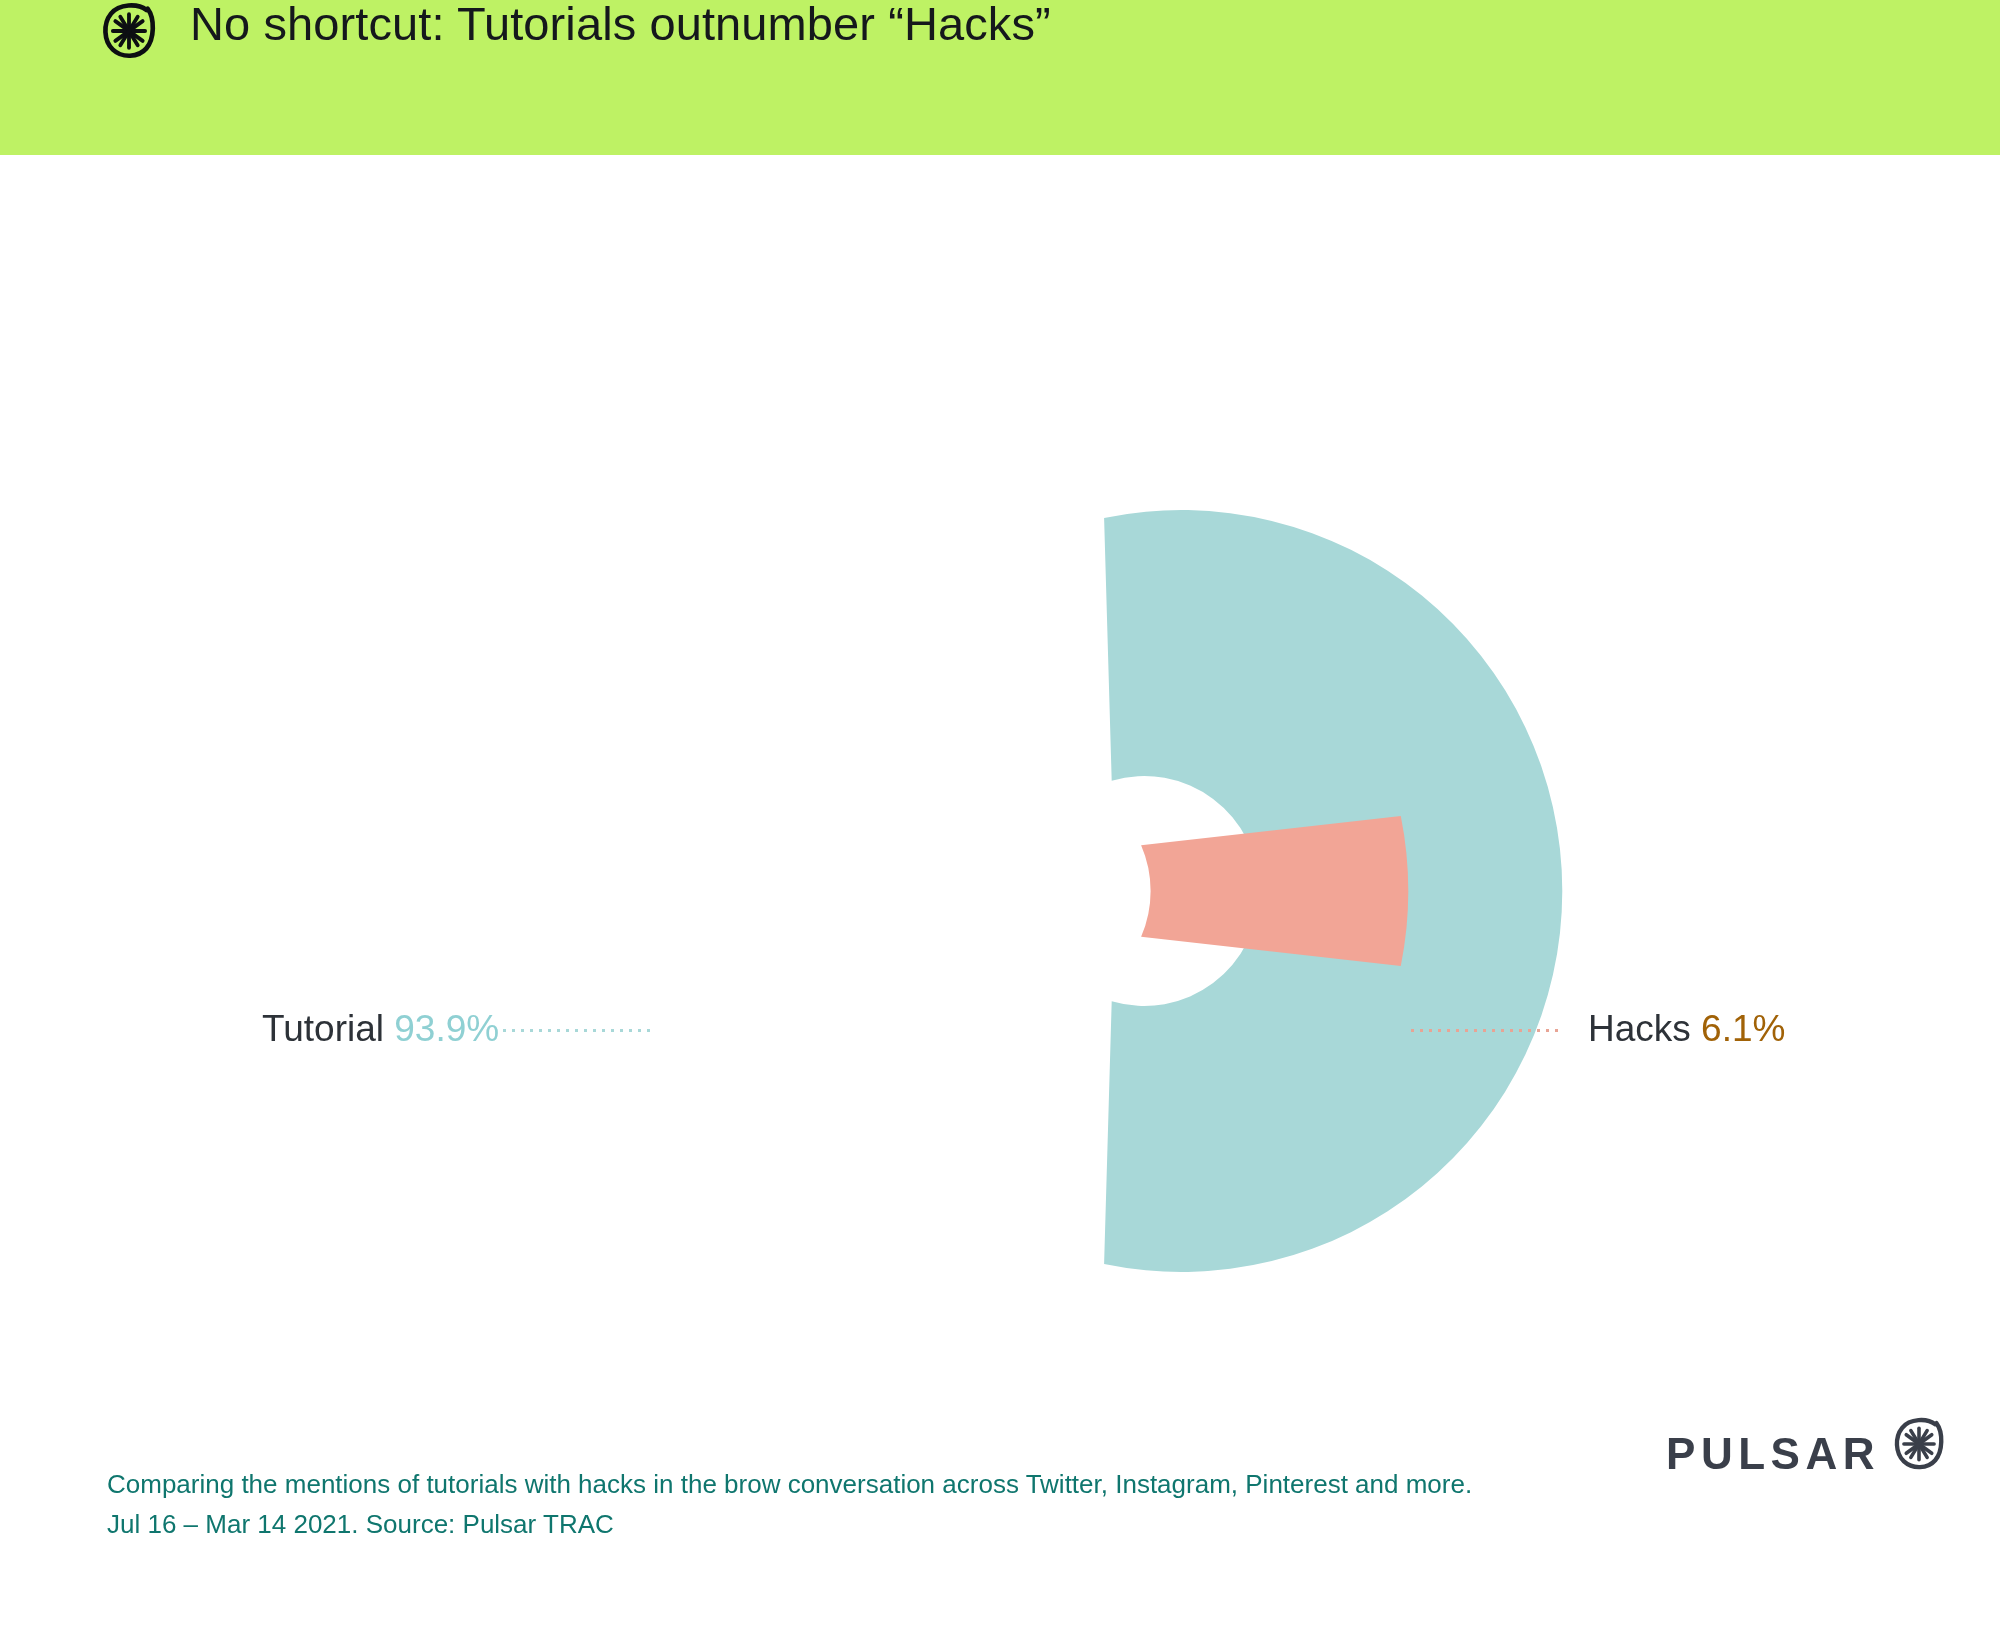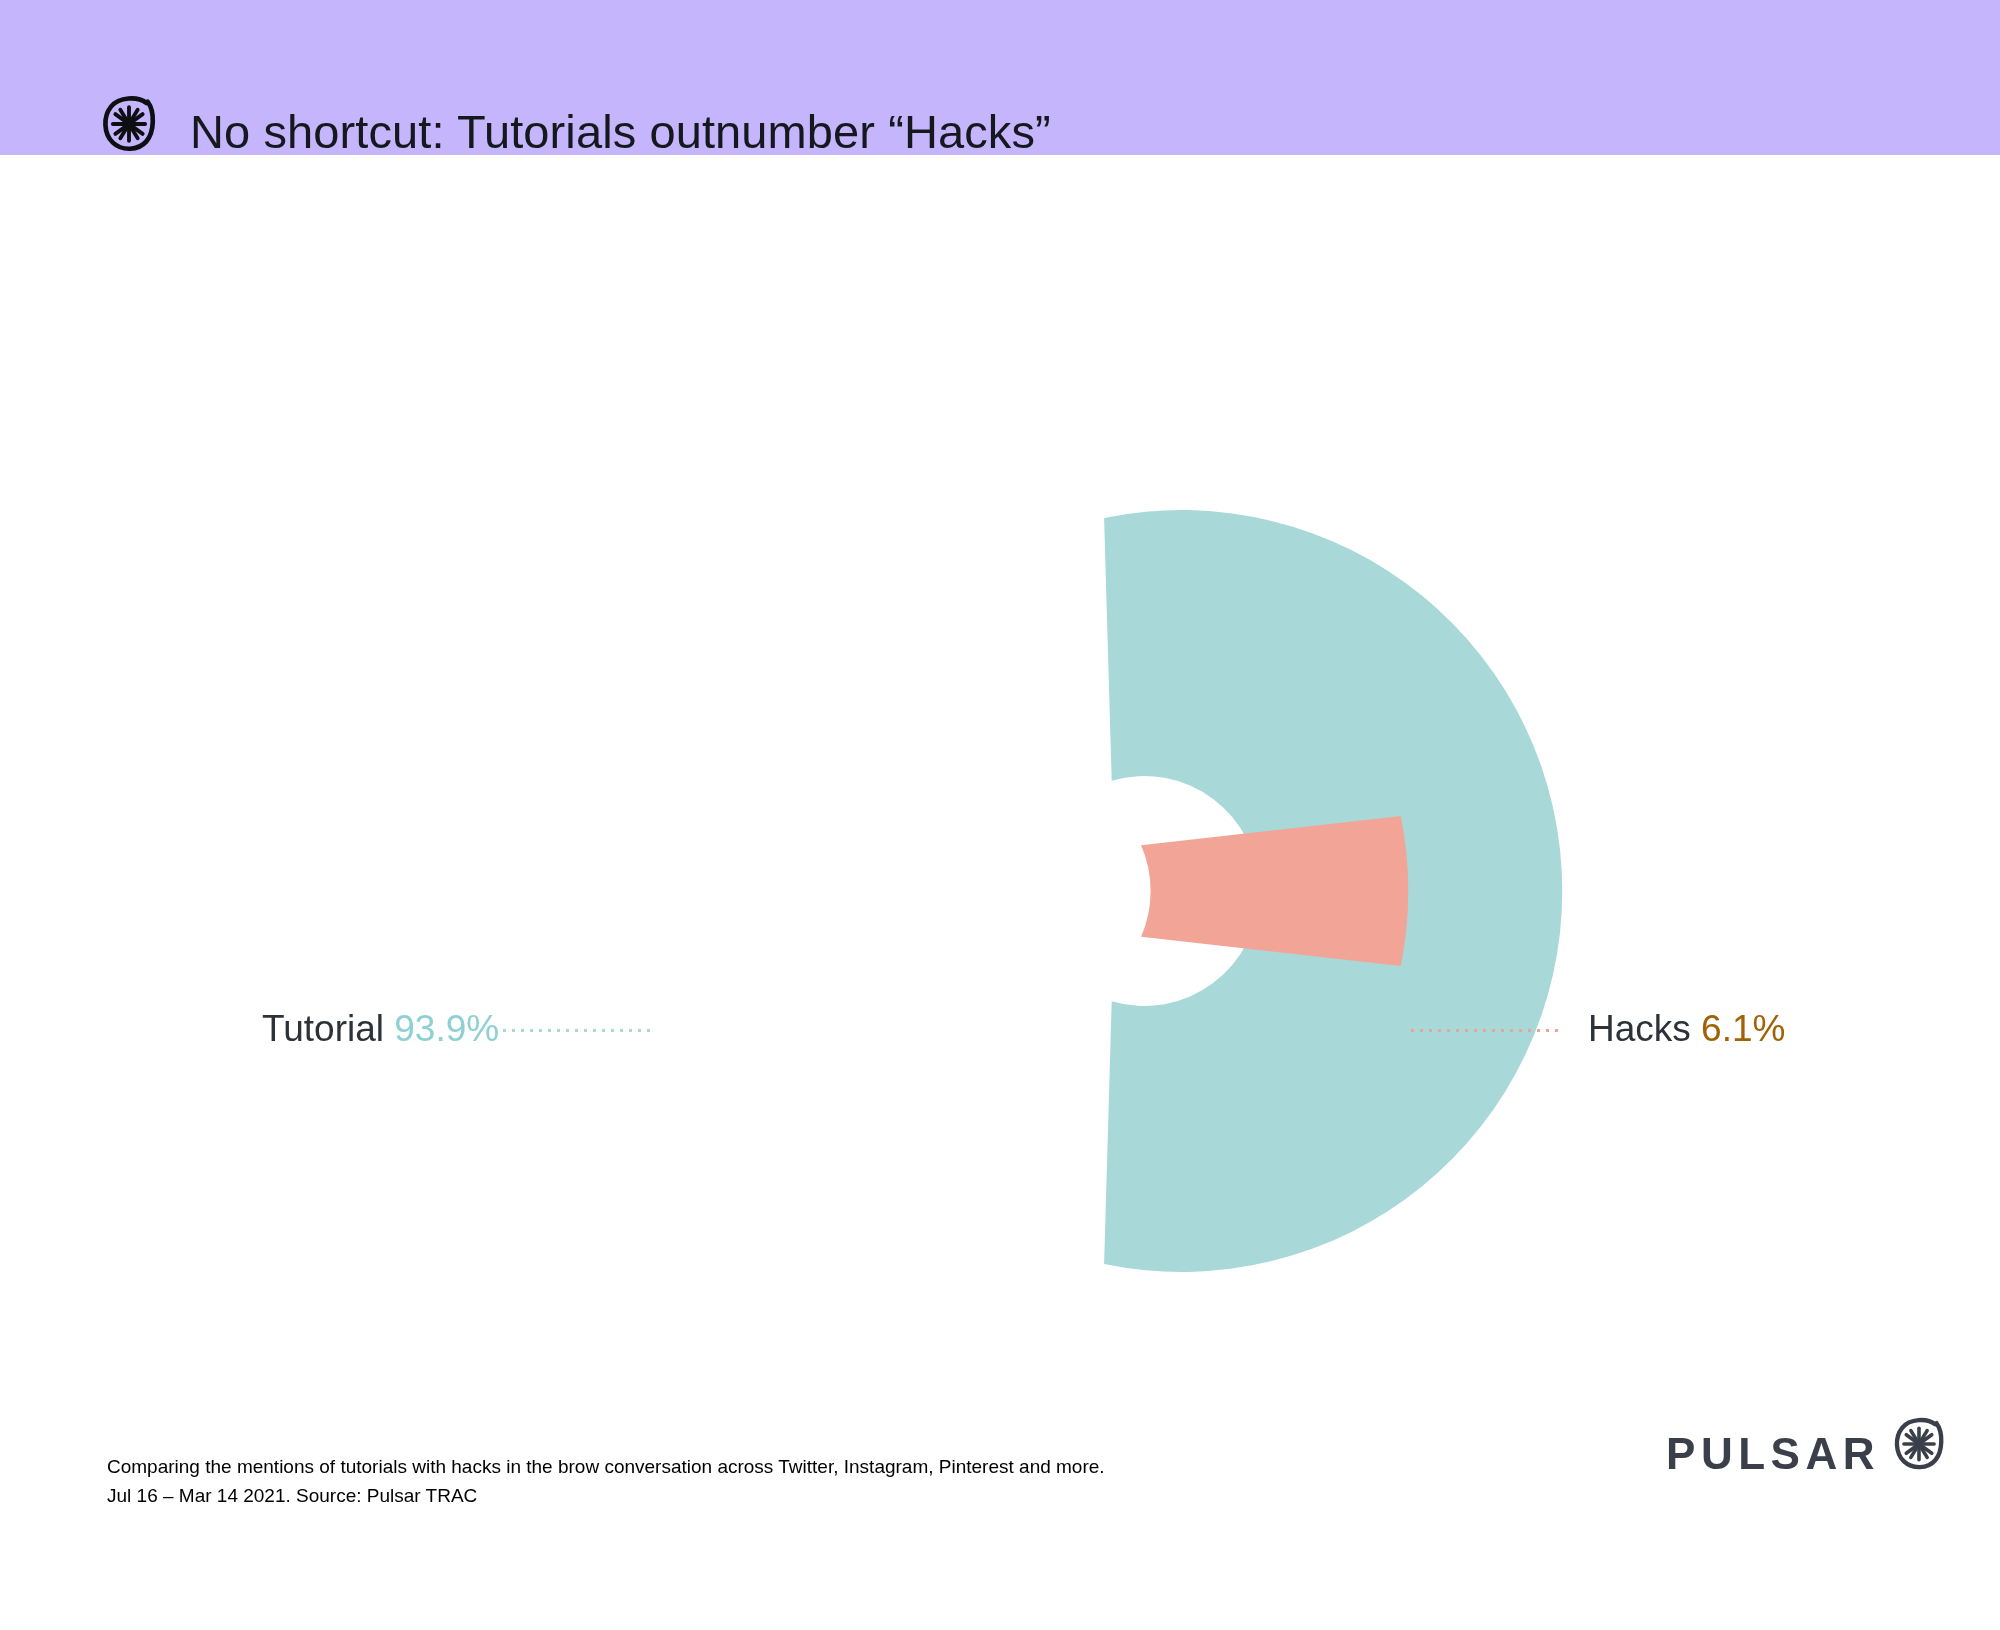--- a/index.html
+++ b/index.html
@@ -16,23 +16,23 @@
     -webkit-font-smoothing: antialiased;
   }
 
   
   .header-bar {
     position: absolute;
     left: 0;
     top: 0;
     width: 2000px;
     height: 155px;
-    background: #c4b5fd;
+    background: #bef264;
     display: flex;
-    align-items: flex-end;
+    align-items: flex-start;
     box-sizing: border-box;
     padding-left: 98px;
   }
   .header-logo {
     width: 62px;
     height: 62px;
     flex: 0 0 62px;
     margin-right: 30px;
     display: block;
   }
@@ -111,24 +111,24 @@
   .footer {
     position: absolute;
     left: 0;
     bottom: 0;
     width: 2000px;
     height: 210px;
   }
   .footer-note {
     position: absolute;
     left: 107px;
-    top: 32px;
-    font-size: 19px;
+    top: 44px;
+    font-size: 26px;
     line-height: 1.55;
-    color: #000000;
+    color: #0f766e;
     max-width: 1400px;
   }
   .footer-note .line2 { display: block; }
   .brand {
     position: absolute;
     right: 52px;
     top: 12px;
     display: flex;
     align-items: center;
   }

